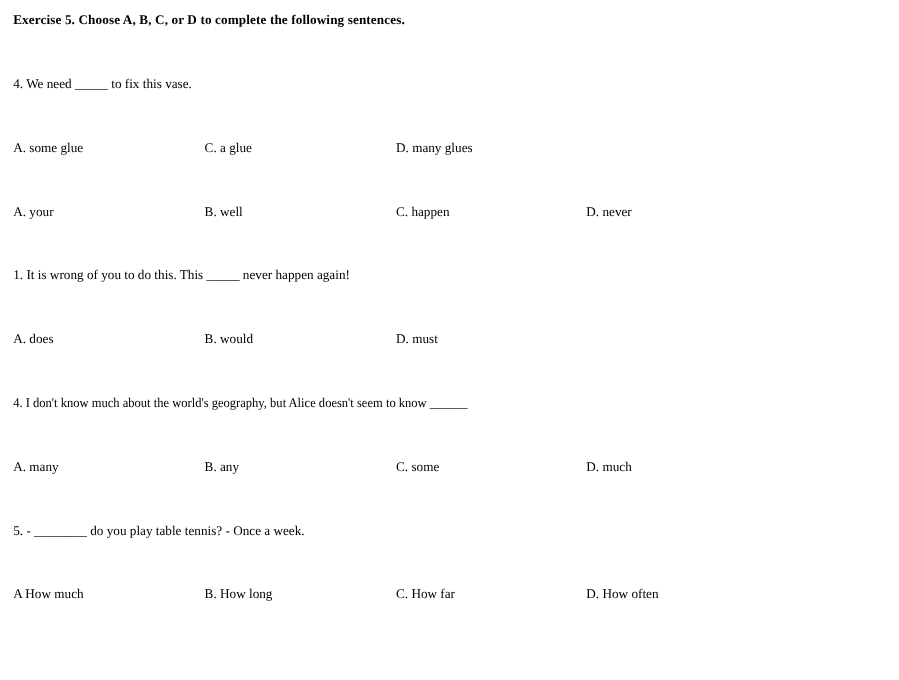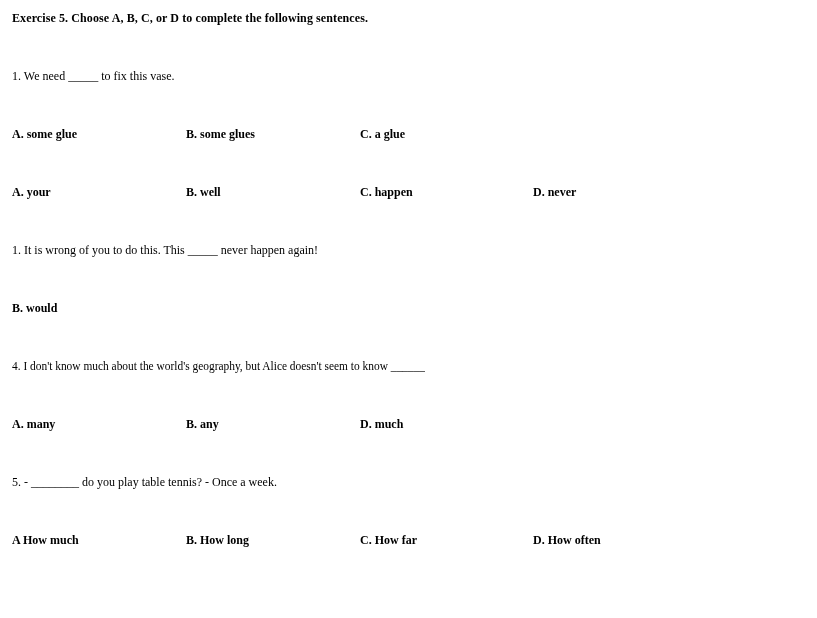--- a/index.html
+++ b/index.html
@@ -19,57 +19,60 @@
   .line {
     height: 58px;
     white-space: pre;
     overflow: visible;
   }
   .title { font-weight: bold; letter-spacing: 0.1px; }
   .options {
     display: grid;
     grid-template-columns: 174px 174px 173px 1fr;
   }
-  .opt { white-space: pre; font-weight: bold; }
+  .opt { white-space: pre; }
   .condensed {
     display: inline-block;
     transform: scaleX(0.95);
     transform-origin: 0 50%;
   }
 </style>
 </head>
 <body>
 
 <div class="page">
 
   <div class="line title">Exercise 5. Choose A, B, C, or D to complete the following sentences.</div>
 
-  <div class="line">1. We need _____ to fix this vase.</div>
+  <div class="line">4. We need _____ to fix this vase.</div>
   <div class="line options">
     <span class="opt">A. some glue</span>
-    <span class="opt">B. some glues</span>
     <span class="opt">C. a glue</span>
+    <span class="opt">D. many glues</span>
   </div>
 
   <div class="line options">
     <span class="opt">A. your</span>
     <span class="opt">B. well</span>
     <span class="opt">C. happen</span>
     <span class="opt">D. never</span>
   </div>
 
   <div class="line">1. It is wrong of you to do this. This _____ never happen again!</div>
   <div class="line options">
+    <span class="opt">A. does</span>
     <span class="opt">B. would</span>
+    <span class="opt">D. must</span>
   </div>
 
   <div class="line"><span class="condensed">4. I don't know much about the world's geography, but Alice doesn't seem to know ______</span></div>
   <div class="line options">
     <span class="opt">A. many</span>
     <span class="opt">B. any</span>
+    <span class="opt">C. some</span>
     <span class="opt">D. much</span>
   </div>
 
   <div class="line">5. - ________ do you play table tennis? - Once a week.</div>
   <div class="line options">
     <span class="opt">A How much</span>
     <span class="opt">B. How long</span>
     <span class="opt">C. How far</span>
     <span class="opt">D. How often</span>
   </div>

